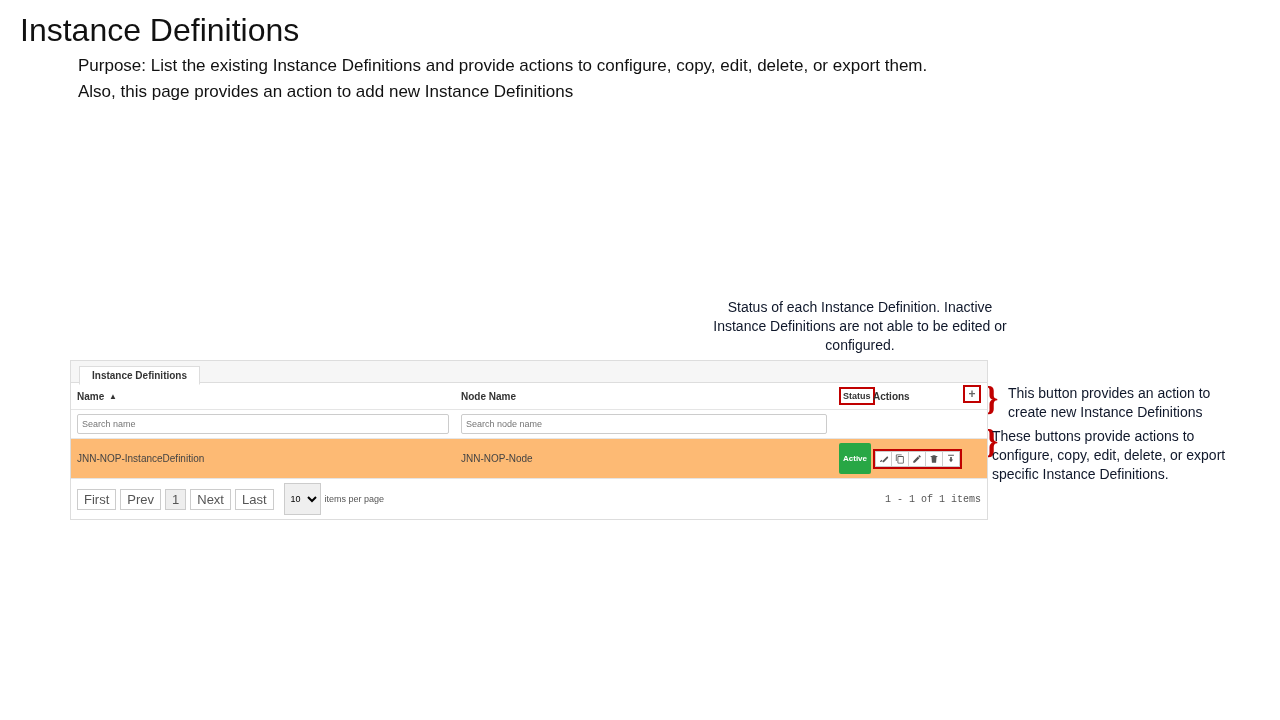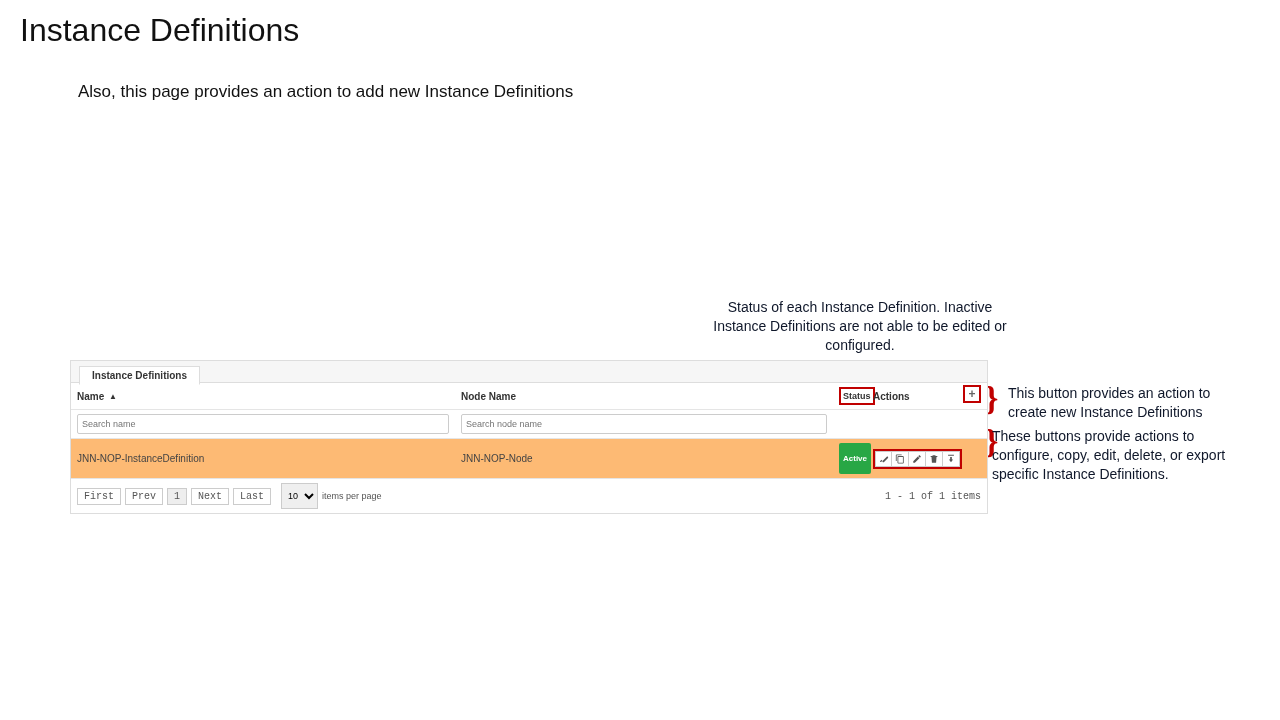--- a/index.html
+++ b/index.html
@@ -176,44 +176,43 @@
     display: flex;
     align-items: center;
     gap: 4px;
     font-size: 10px;
     color: #555;
     background: #fff;
   }
   .pbtn {
     border: 1px solid #ccc;
     background: #fff;
-    font-size: 10px;
+    font-size: 13px;
     color: #555;
     padding: 2px 6px;
     cursor: pointer;
-    font-family: Liberation Mono, monospace;
   }
   .pbtn.current { background: #eee; }
   .perpage {
     font-size: 9px;
-    height: 26px;
+    height: 32px;
     border: 1px solid #ccc;
     margin-left: 6px;
     padding: 0 2px;
   }
   .pager-label { font-size: 9px; color: #555; }
   .pager-count { margin-left: auto; font-size: 10px; color: #555; font-family: Liberation Mono, monospace; }
 
 </style>
 </head>
 <body>
 
 <h1 class="page-title">Instance Definitions</h1>
 <div class="page-desc">
-  <br>
+  <span>Purpose: List the existing Instance Definitions and provide actions to configure, copy, edit, delete, or export them.</span><br>
   <span>Also, this page provides an action to add new Instance Definitions</span>
 </div>
 
 <div class="anno anno-status">Status of each Instance Definition. Inactive Instance Definitions are not able to be edited or configured.</div>
 <div class="brace brace-top">}</div>
 
 <div class="brace brace-add">}</div>
 <div class="anno anno-add">This button provides an action to create new Instance Definitions</div>
 
 <div class="brace brace-acts">}</div>

